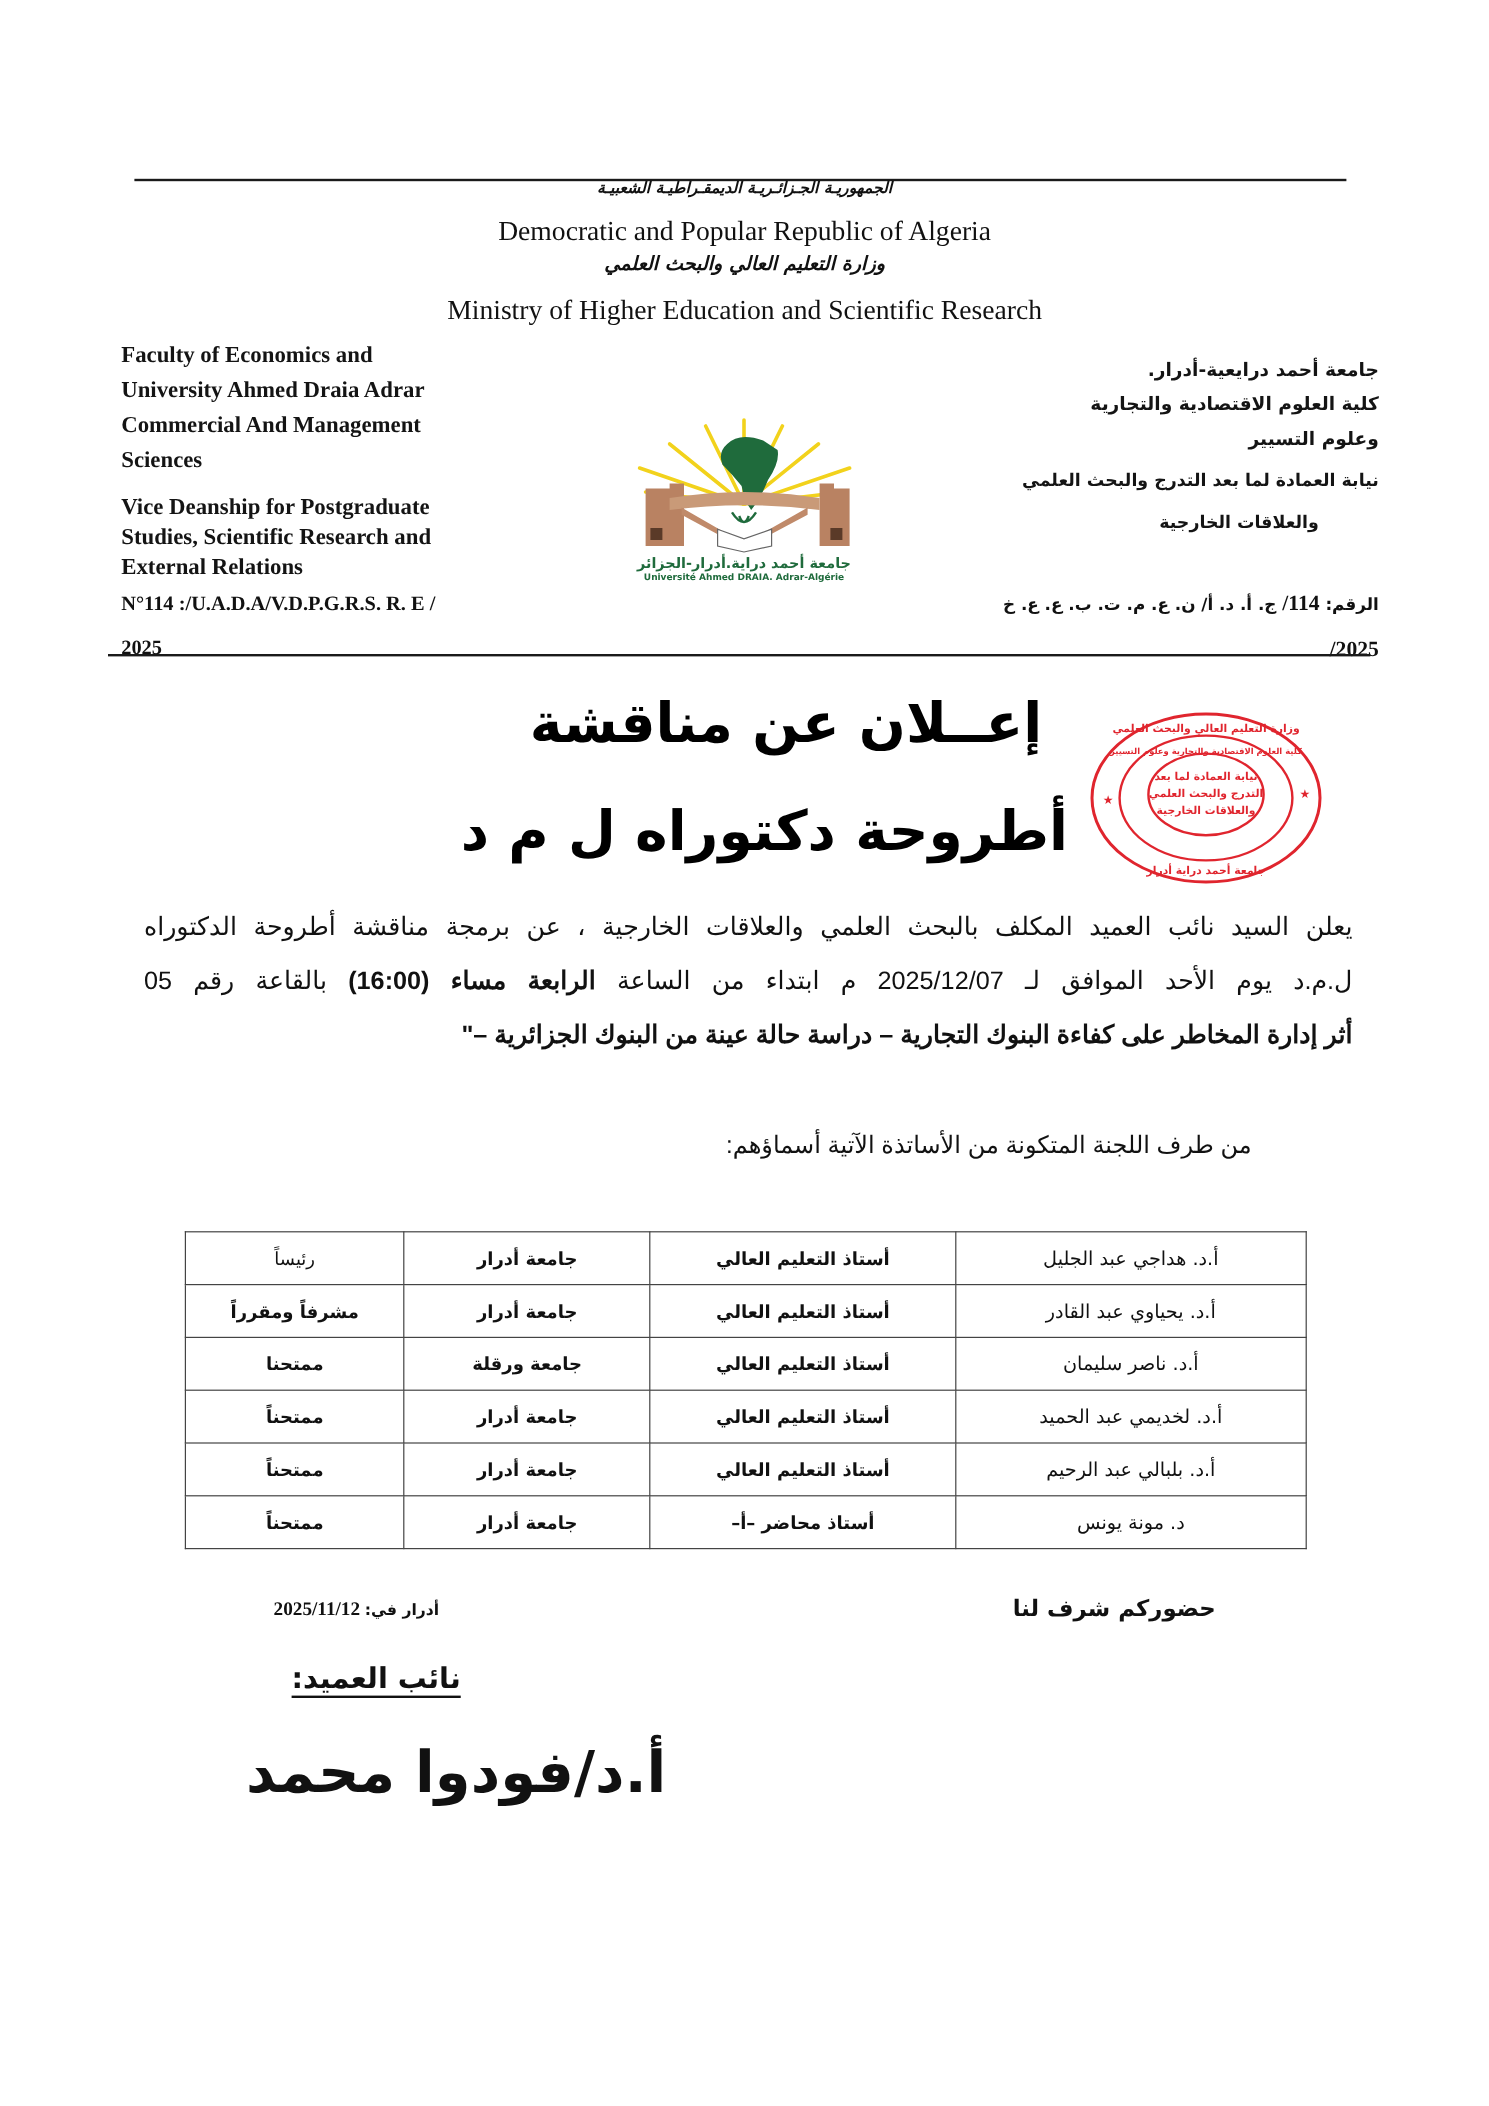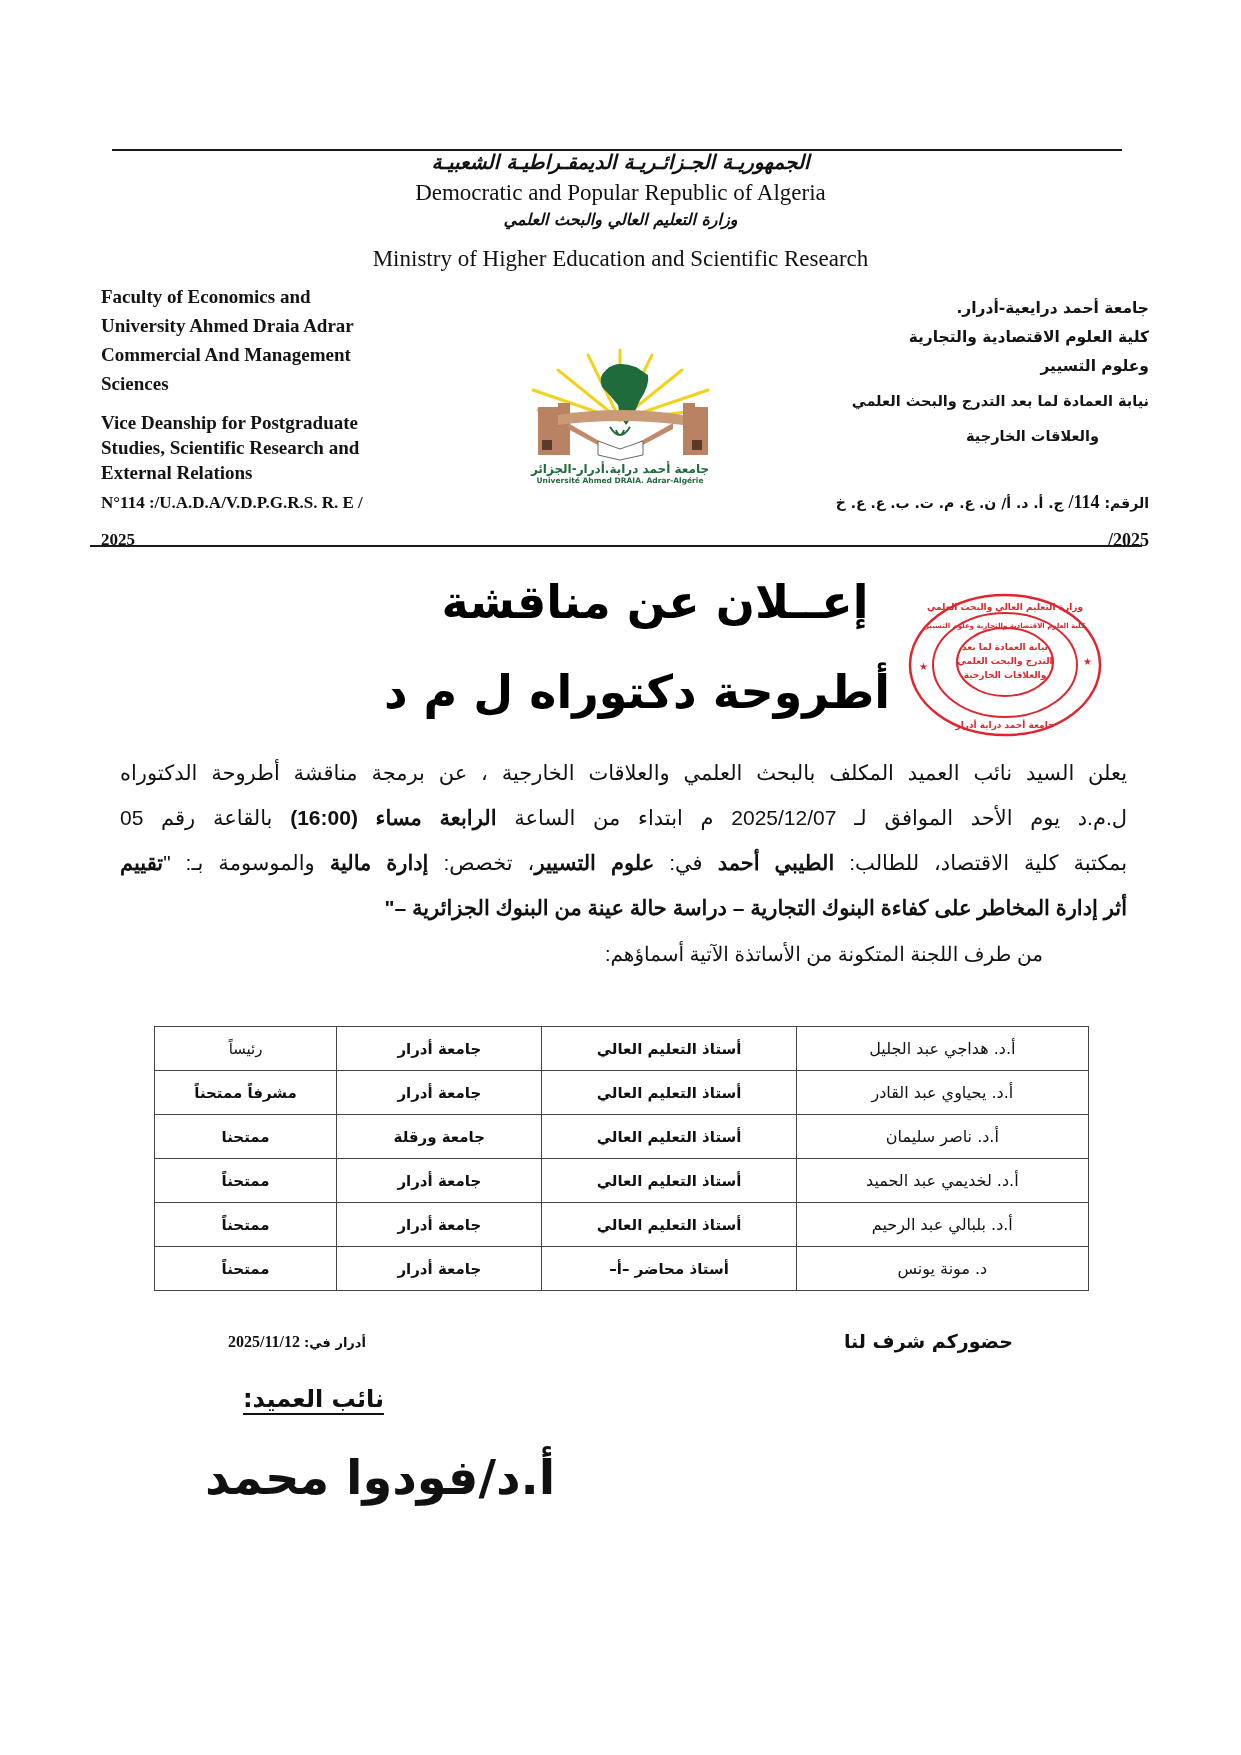--- a/index.html
+++ b/index.html
@@ -48,21 +48,21 @@
   .dateline .lbl { font-size: 13px; font-family: "DejaVu Sans", sans-serif; }
 
   .vice-dean { position: absolute; left: 243px; top: 1385px; direction: rtl; font-family: "DejaVu Sans", sans-serif; font-weight: bold; font-size: 24px; text-decoration: underline; text-underline-offset: 6px; white-space: nowrap; }
   .signatory { position: absolute; left: 205px; top: 1449px; direction: rtl; font-family: "DejaVu Sans", sans-serif; font-weight: bold; font-size: 48px; white-space: nowrap; }
 </style>
 </head>
 <body>
 
 <div class="rule" style="left:112px; top:149px; width:1010px;"></div>
 
-<div class="center-line ar-italic" style="top:150px; font-size:20px;">الجمهوريـة الجـزائـريـة الديمقـراطيـة الشعبيـة</div>
+<div class="center-line ar-italic" style="top:150px; font-size:13px;">الجمهوريـة الجـزائـريـة الديمقـراطيـة الشعبيـة</div>
 <div class="center-line en-serif" style="top:180px;">Democratic and Popular Republic of Algeria</div>
 <div class="center-line ar-italic" style="top:210px; font-size:16px;">وزارة التعليم العالي والبحث العلمي</div>
 <div class="center-line en-serif" style="top:246px;">Ministry of Higher Education and Scientific Research</div>
 
 <div class="left-block">
   <div>Faculty of Economics and</div>
   <div>University Ahmed Draia Adrar</div>
   <div style="font-weight:bold;">Commercial  And  Management</div>
   <div>Sciences</div>
   <div class="tight" style="margin-top:12px;">Vice Deanship for Postgraduate</div>
@@ -139,48 +139,40 @@
   </svg>
 </div>
 
 <div class="para" style="top:750px;">
   <div class="line">يعلن السيد نائب العميد المكلف بالبحث العلمي والعلاقات الخارجية ، عن برمجة مناقشة أطروحة الدكتوراه</div>
   <div class="line">
     <span>ل.م.د يوم الأحد الموافق لـ 2025/12/07 م ابتداء من الساعة</span>
     <b>الرابعة مساء (16:00)</b>
     <span>بالقاعة رقم 05</span>
   </div>
-  <div class="line">
-    <span>بمكتبة كلية الاقتصاد، للطالب:</span>
-    <b>الطيبي أحمد</b>
-    <span>في:</span>
-    <b>علوم التسيير</b><span>، تخصص:</span>
-    <b>إدارة مالية</b>
-    <span>والموسومة بـ: "</span><b>تقييم</b>
-  </div>
   <div class="line last">
     <b>أثر إدارة المخاطر على كفاءة البنوك التجارية – دراسة حالة عينة من البنوك الجزائرية –"</b>
   </div>
 </div>
 
 <div class="committee-intro">من طرف اللجنة المتكونة من الأساتذة الآتية أسماؤهم:</div>
 
 <table class="jury">
   <tbody>
     <tr>
       <td class="c-name">أ.د. هداجي عبد الجليل</td>
       <td class="c-rank">أستاذ التعليم العالي</td>
       <td class="c-univ">جامعة أدرار</td>
       <td class="c-role" style="font-weight:normal;">رئيساً</td>
     </tr>
     <tr>
       <td class="c-name">أ.د. يحياوي عبد القادر</td>
       <td class="c-rank">أستاذ التعليم العالي</td>
       <td class="c-univ">جامعة أدرار</td>
-      <td class="c-role">مشرفاً ممتحناً</td>
+      <td class="c-role">مشرفاً ومقرراً</td>
     </tr>
     <tr>
       <td class="c-name">أ.د. ناصر سليمان</td>
       <td class="c-rank">أستاذ التعليم العالي</td>
       <td class="c-univ">جامعة ورقلة</td>
       <td class="c-role">ممتحنا</td>
     </tr>
     <tr>
       <td class="c-name">أ.د. لخديمي عبد الحميد</td>
       <td class="c-rank">أستاذ التعليم العالي</td>

